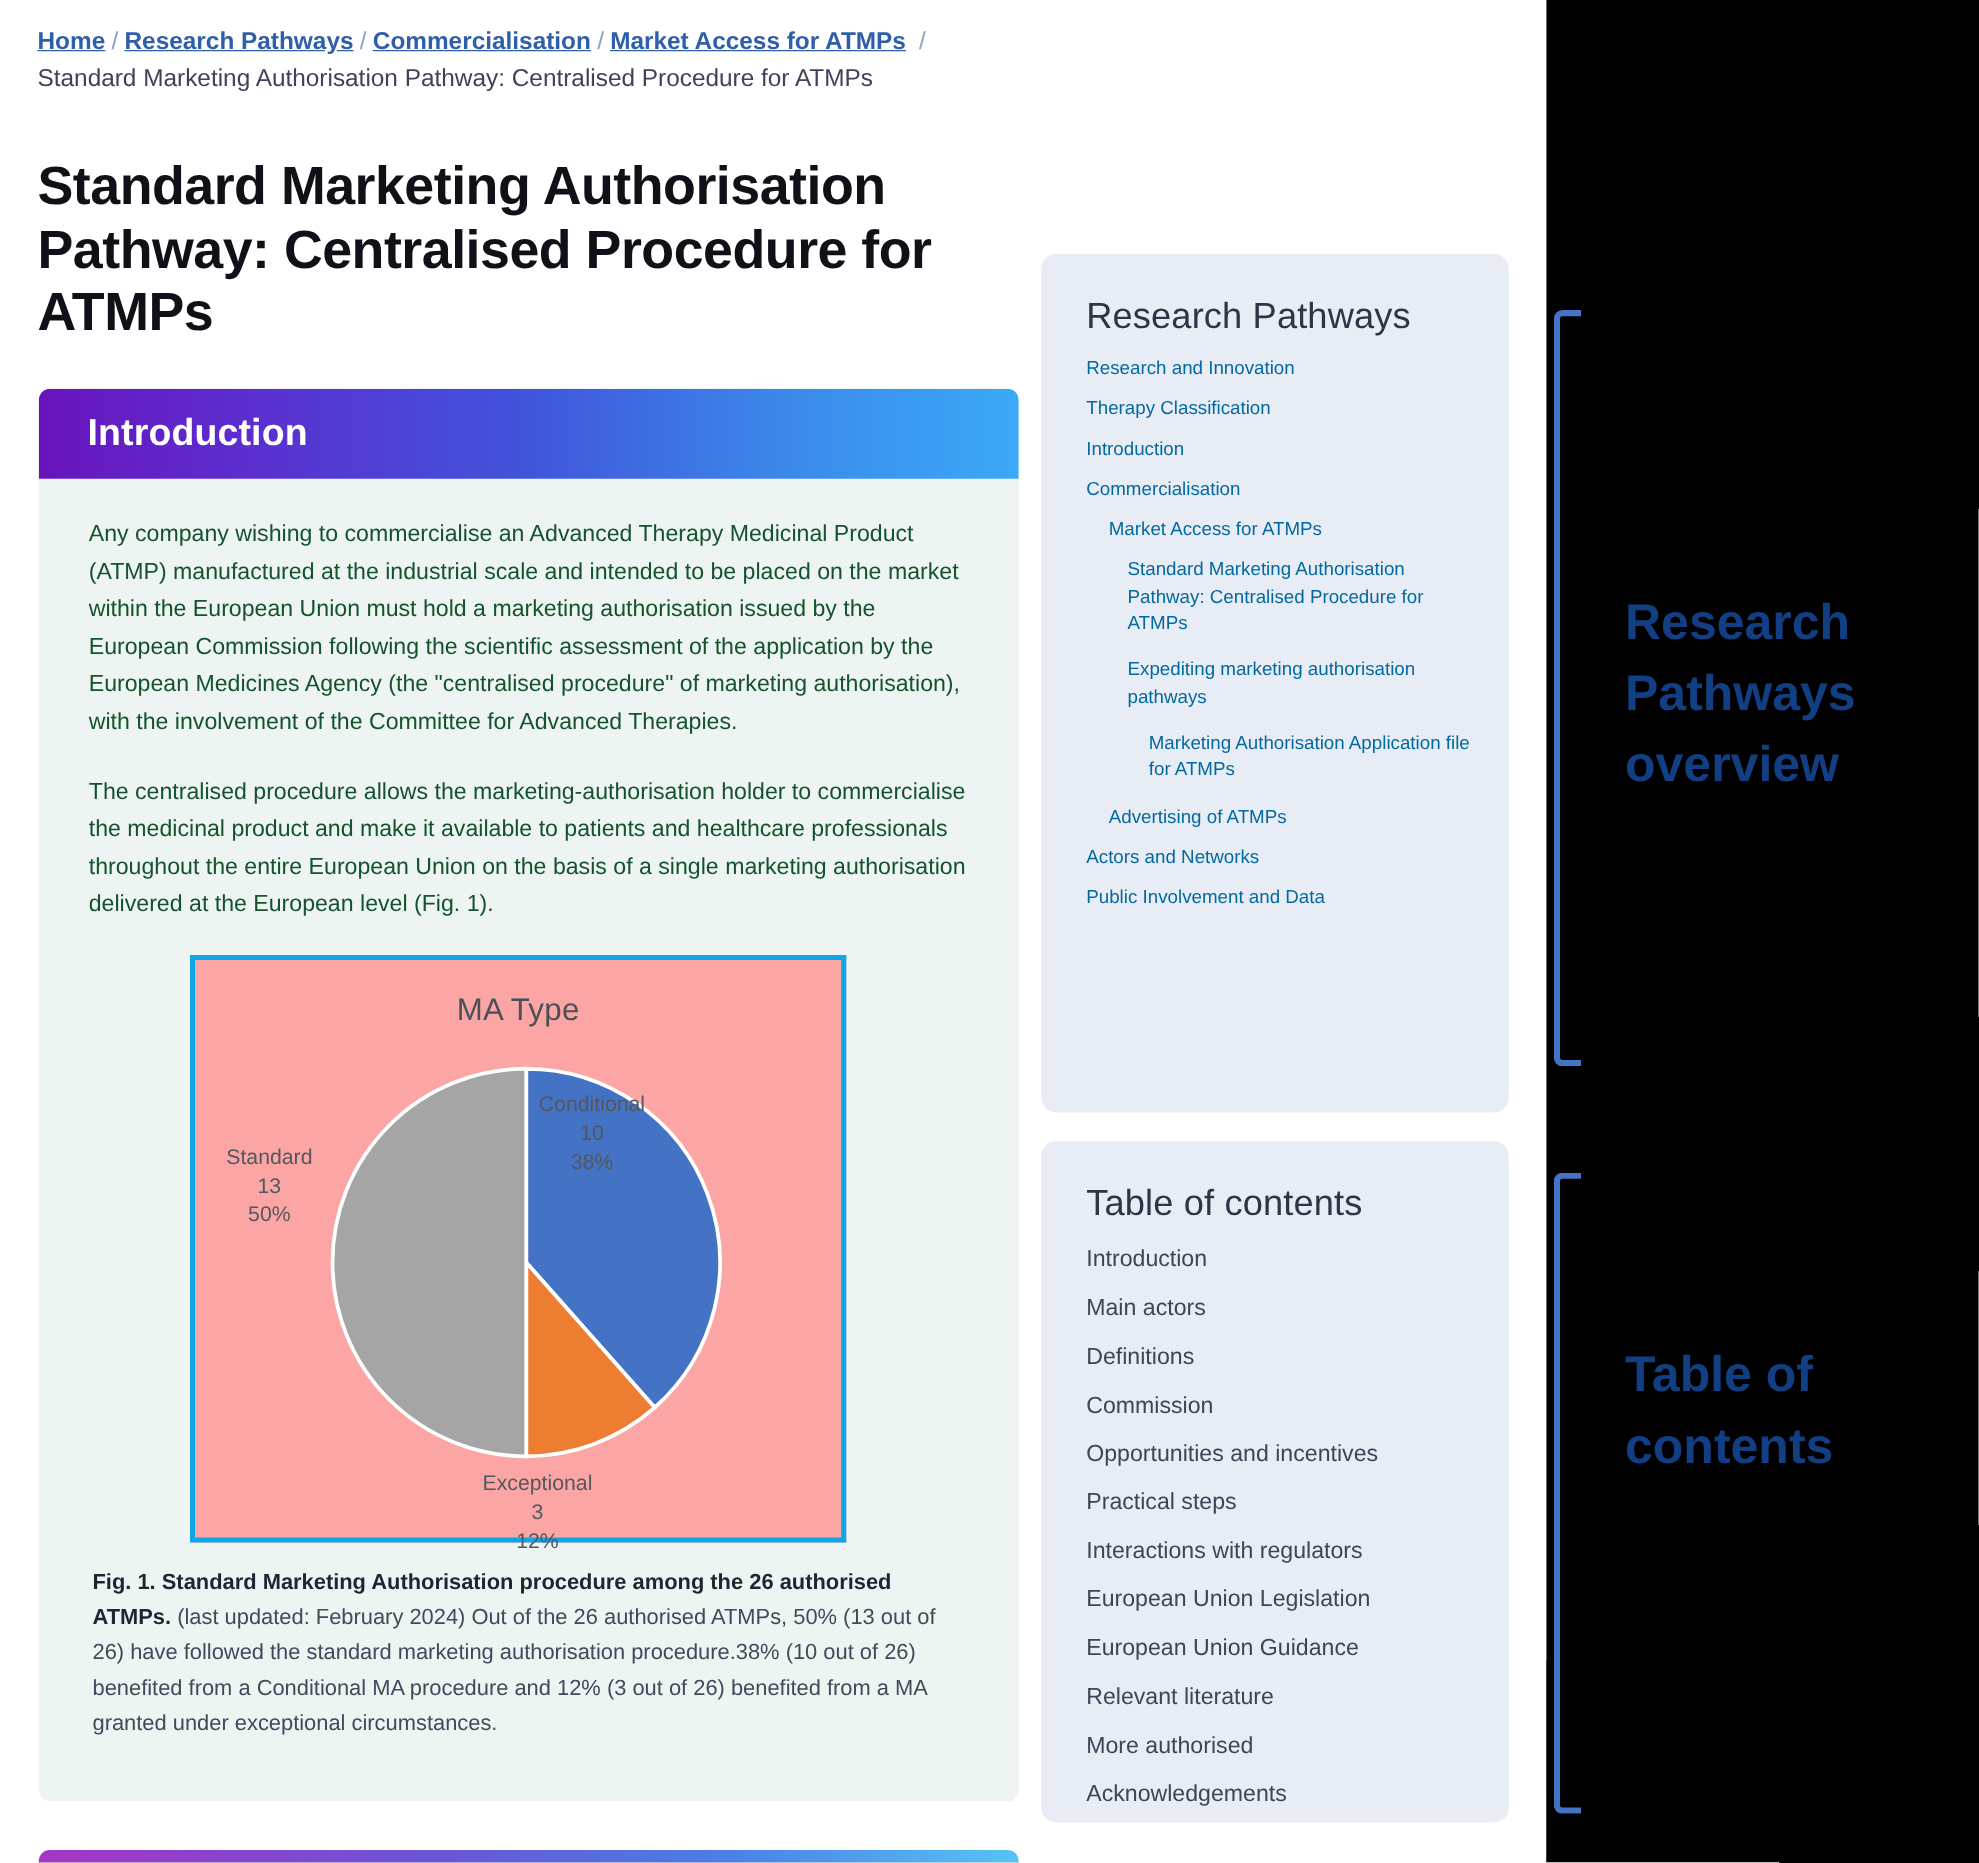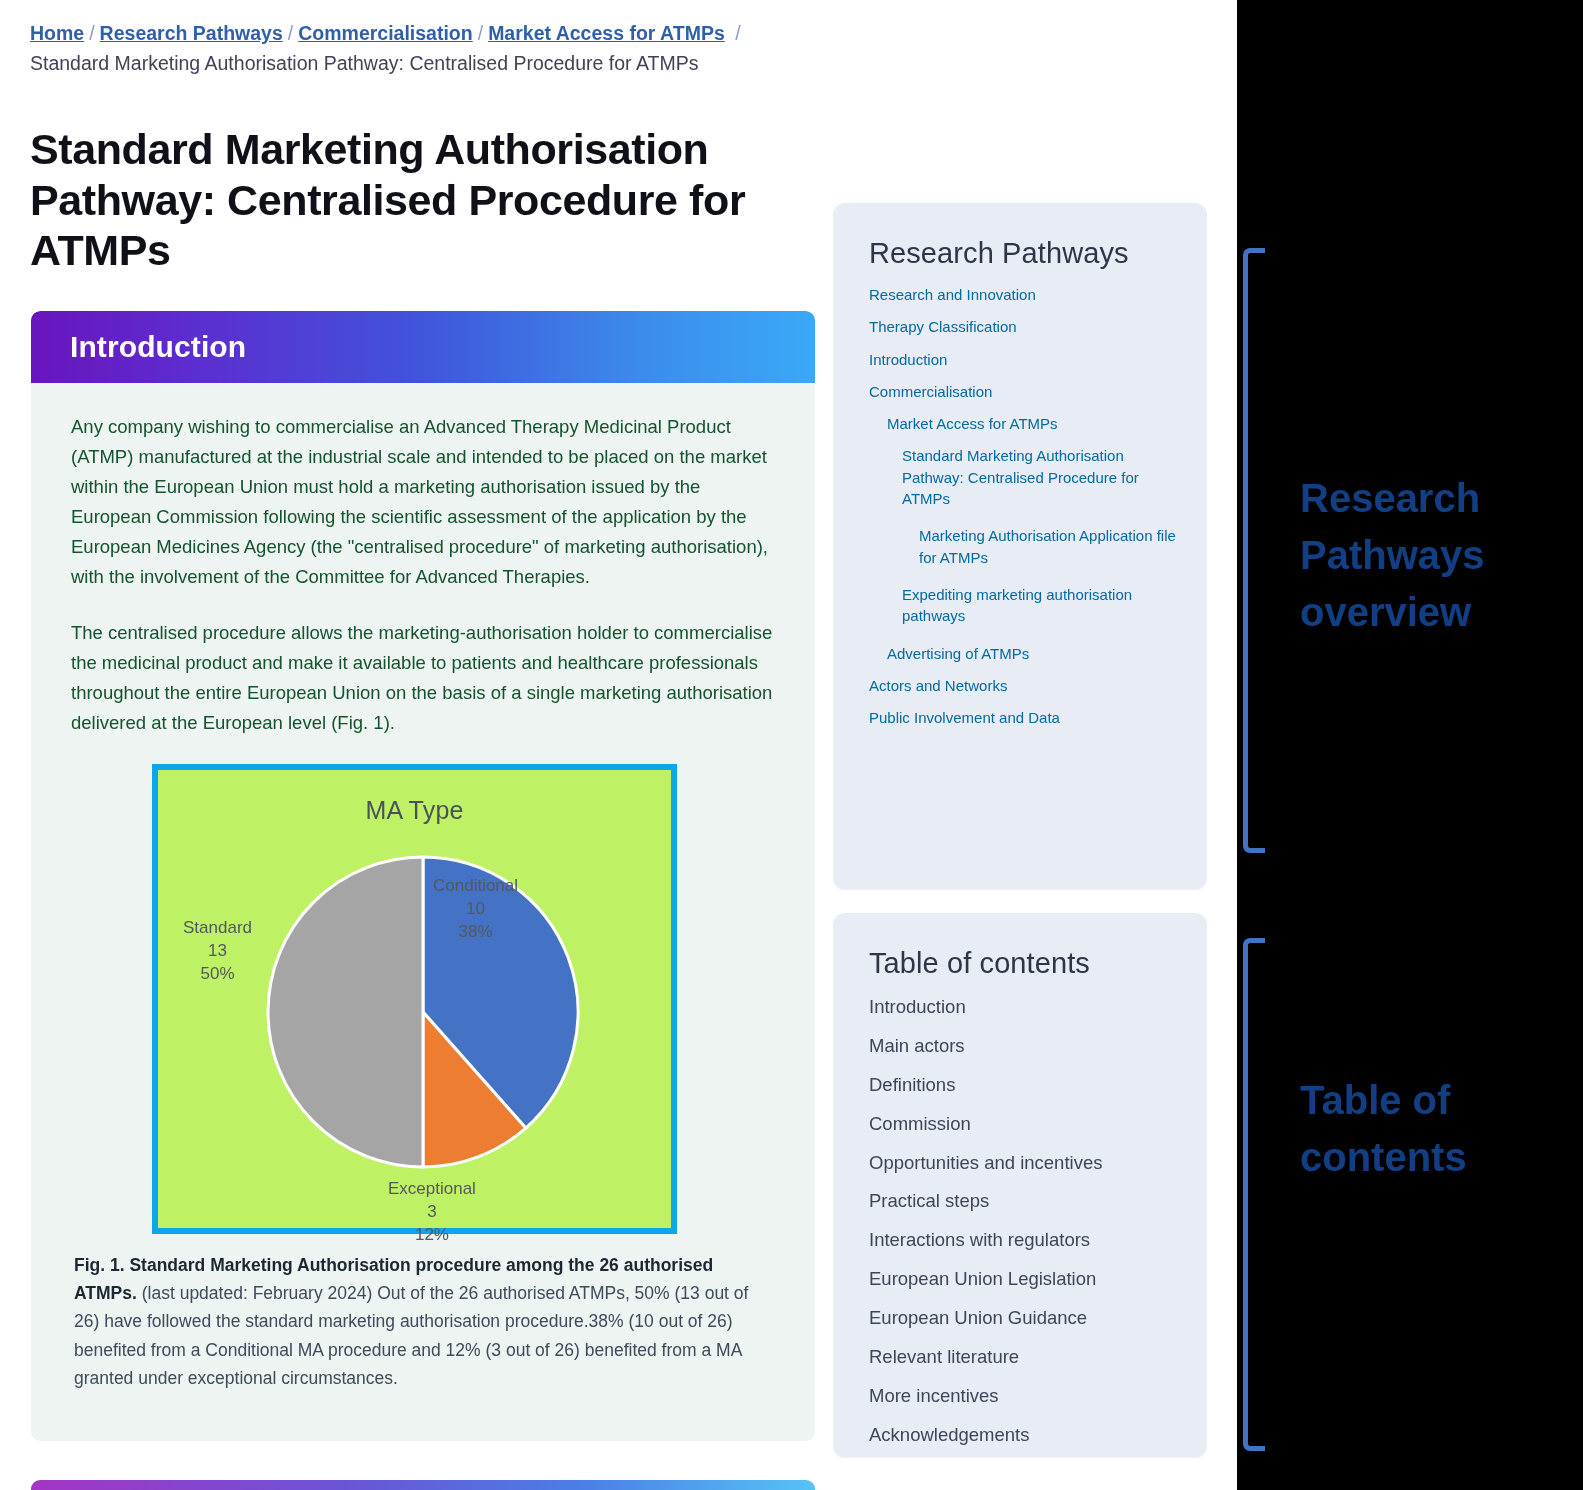--- a/index.html
+++ b/index.html
@@ -112,22 +112,22 @@
     color: #14532d;
     margin-bottom: 26px;
     max-width: 710px;
   }
 
   
   .figure-box {
     margin: 2px 0 0 81px;
     width: 525px;
     height: 470px;
-    background: #bef264;
-    border: 6px solid #0ea5e9;
+    background: #fca5a5;
+    border: 4px solid #0ea5e9;
   }
   .chart-title {
     text-align: center;
     font-size: 25px;
     color: #4a5158;
     padding-top: 26px;
     letter-spacing: 0.2px;
   }
   .pie-wrap {
     position: relative;
@@ -291,42 +291,42 @@
 
   <aside class="nav-panel" id="panel-research">
     <div class="nav-panel-title">Research Pathways</div>
     <div id="research-items">
         <div class="nav-item lvl1">Research and Innovation</div>
         <div class="nav-item lvl1">Therapy Classification</div>
         <div class="nav-item lvl1">Introduction</div>
         <div class="nav-item lvl1">Commercialisation</div>
         <div class="nav-item lvl2">Market Access for ATMPs</div>
         <div class="nav-item lvl3 multi">Standard Marketing Authorisation Pathway: Centralised Procedure for ATMPs</div>
+        <div class="nav-item lvl3 multi">Expediting marketing authorisation pathways</div>
         <div class="nav-item lvl4 multi">Marketing Authorisation Application file for ATMPs</div>
-        <div class="nav-item lvl3 multi">Expediting marketing authorisation pathways</div>
         <div class="nav-item lvl2">Advertising of ATMPs</div>
         <div class="nav-item lvl1">Actors and Networks</div>
         <div class="nav-item lvl1">Public Involvement and Data</div>
       </div>
   </aside>
 
   <aside class="nav-panel" id="panel-toc">
     <div class="nav-panel-title">Table of contents</div>
     <div id="toc-items">
         <div class="toc-item">Introduction</div>
         <div class="toc-item">Main actors</div>
         <div class="toc-item">Definitions</div>
         <div class="toc-item">Commission</div>
         <div class="toc-item">Opportunities and incentives</div>
         <div class="toc-item">Practical steps</div>
         <div class="toc-item">Interactions with regulators</div>
         <div class="toc-item">European Union Legislation</div>
         <div class="toc-item">European Union Guidance</div>
         <div class="toc-item">Relevant literature</div>
-        <div class="toc-item">More incentives</div>
+        <div class="toc-item">More authorised</div>
         <div class="toc-item">Acknowledgements</div>
       </div>
   </aside>
 
 </div>
 
 <div class="bracket" id="bracket-research"></div>
 <div class="annotation-label" id="label-research">Research Pathways overview</div>
 
 <div class="bracket" id="bracket-toc"></div>

